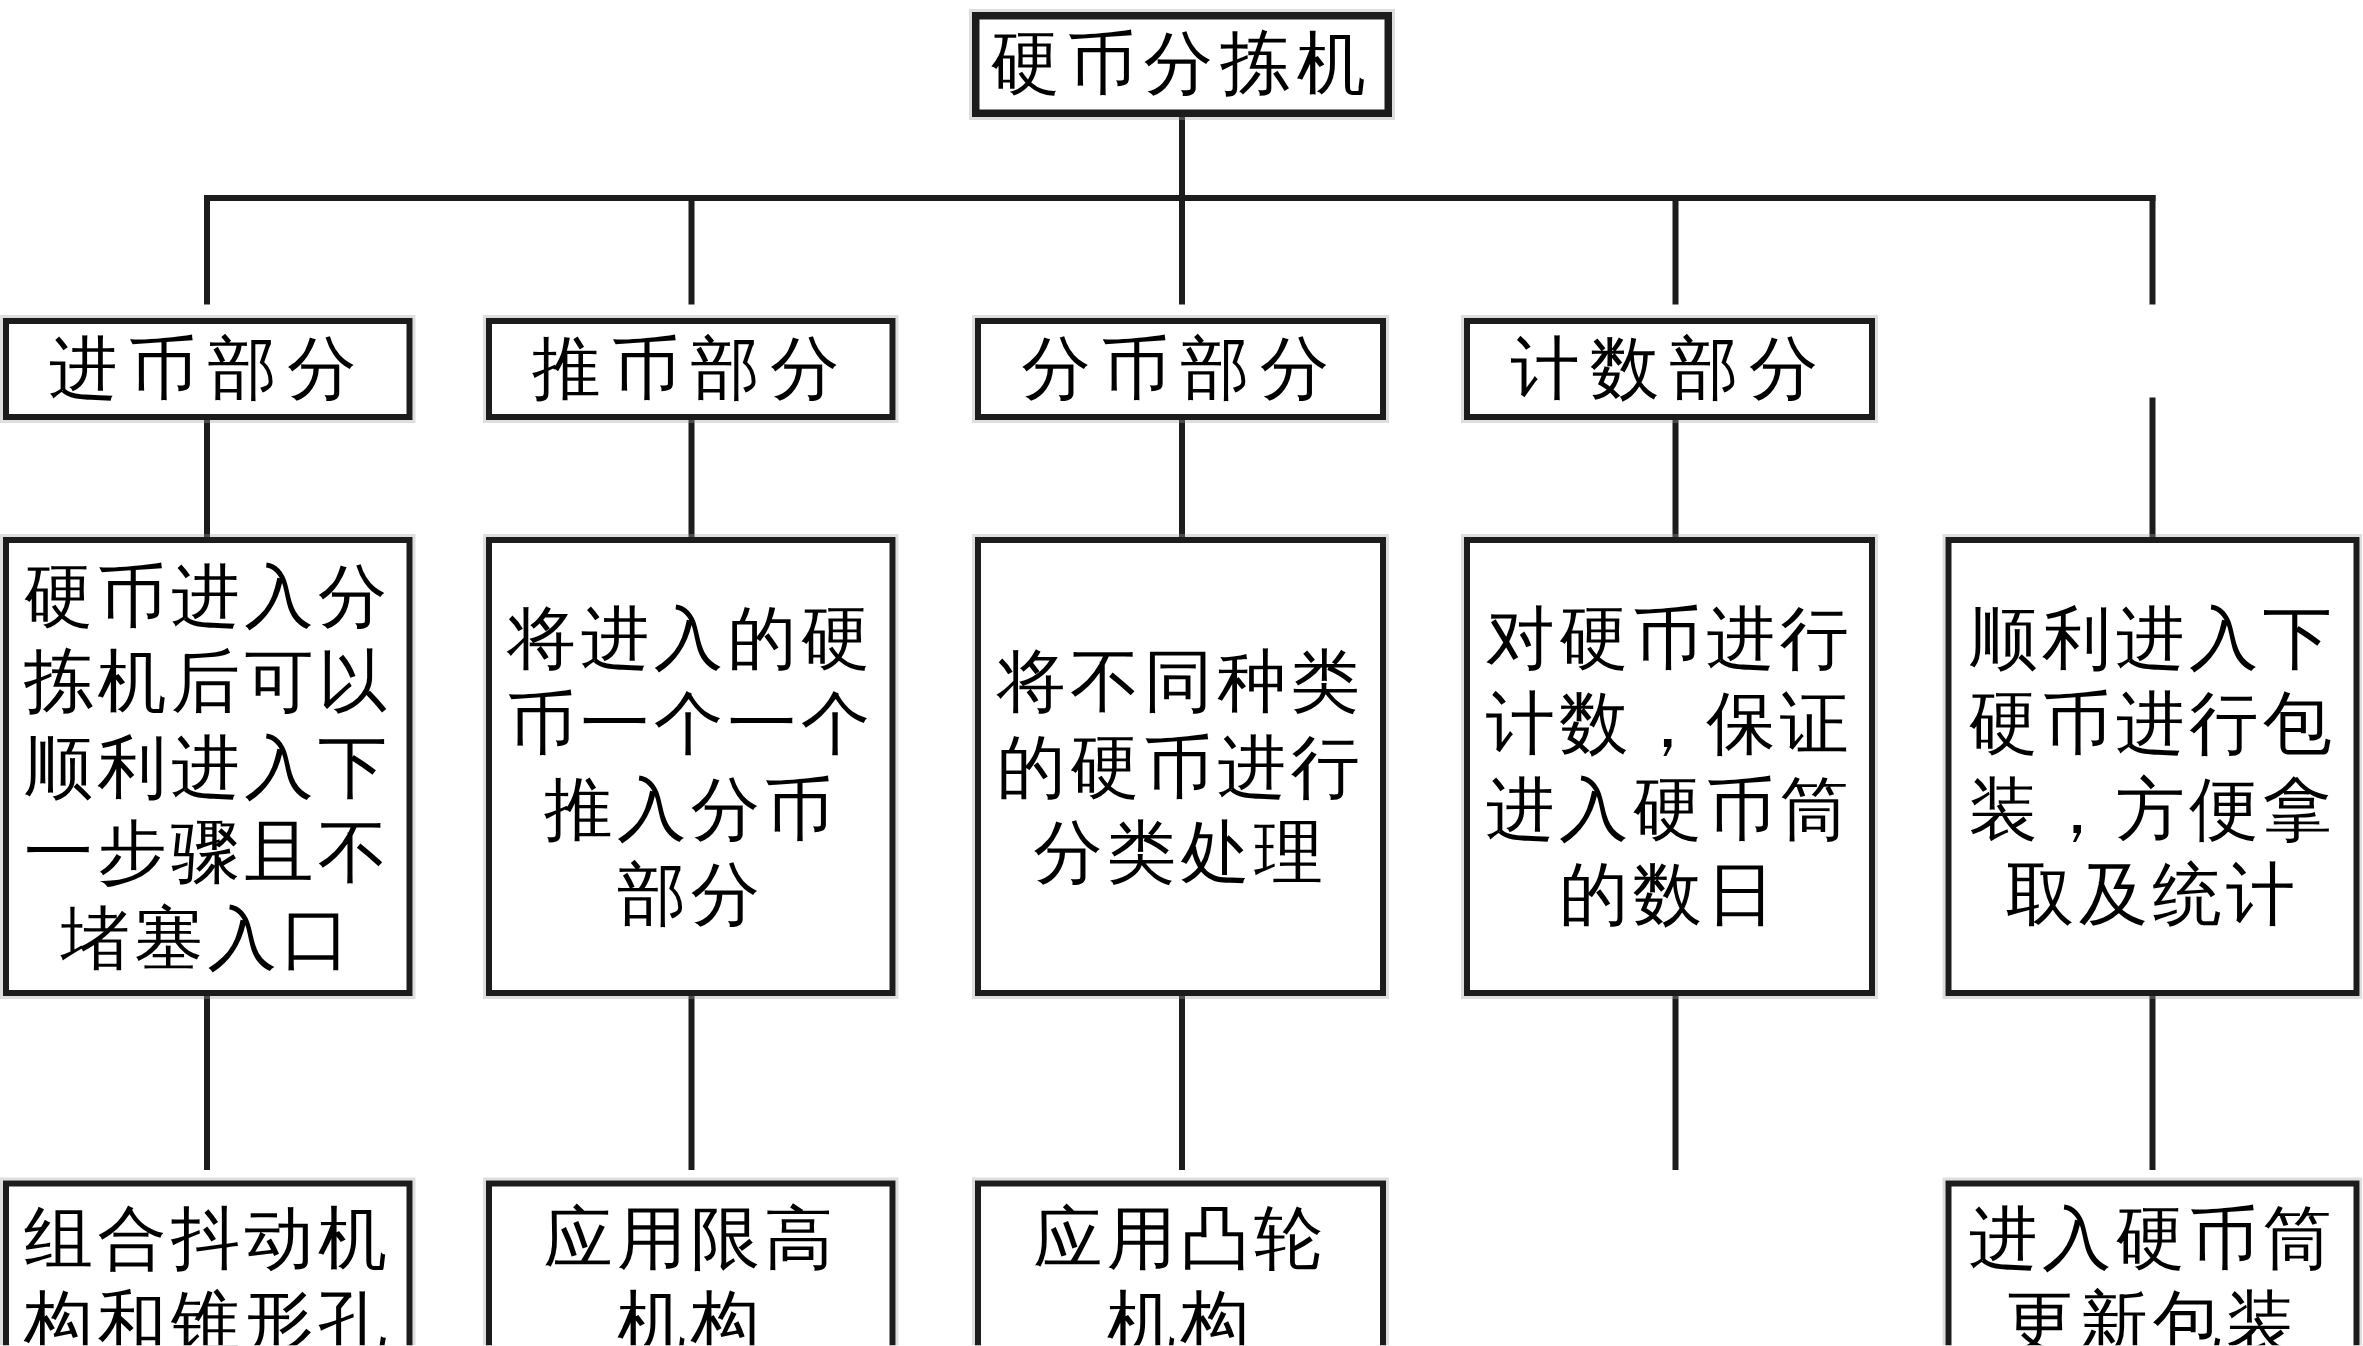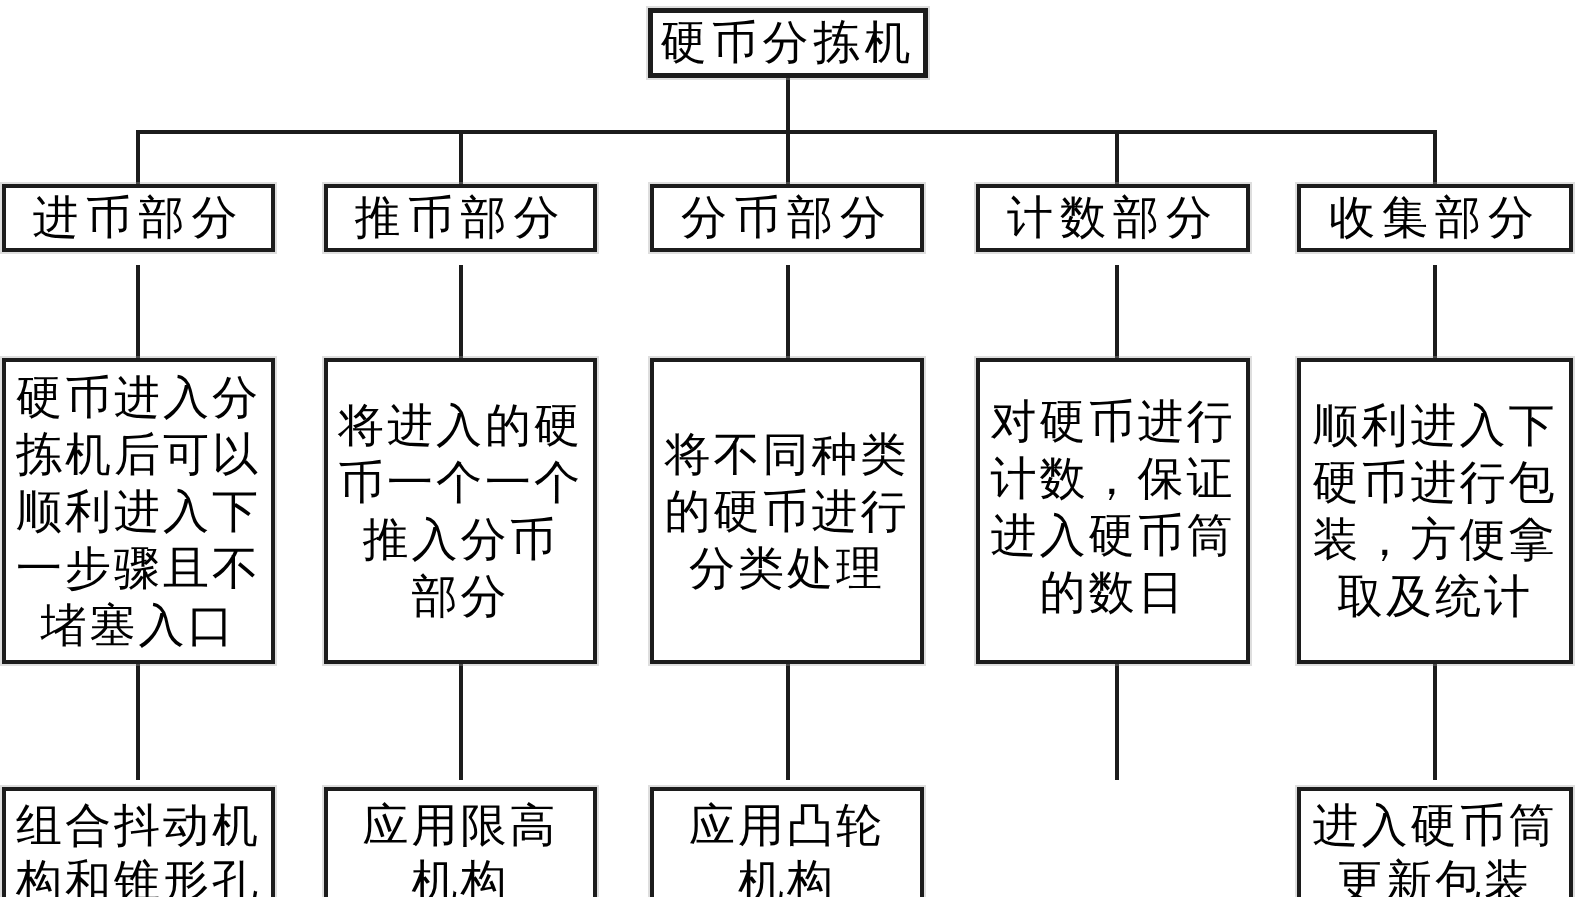--- a/index.html
+++ b/index.html
@@ -36,39 +36,39 @@
     box-sizing: border-box;
   }
   .root-node {
     left: 648px; top: 8px; width: 280px; height: 70px;
     border-width: 5px;
     justify-content: center;
   }
   .root-node .label {
     font-size: 46px; letter-spacing: 5px; font-weight: 500;
   }
-  .branch-node { top: 184px; height: 68px; }
+  .branch-node { top: 212px; height: 68px; }
   .branch-node .label {
     font-size: 46px; letter-spacing: 7px; font-weight: 500;
   }
   .desc-node { top: 358px; height: 306px; }
   .desc-node .label {
     font-size: 46px; line-height: 57px; letter-spacing: 3px;
     font-weight: 500; white-space: pre-line;
   }
   .method-node { top: 777px; height: 132px; margin-top: 10px; }
   .method-node .label {
     font-size: 46px; line-height: 56px; letter-spacing: 3px;
     font-weight: 500; white-space: pre-line;
   }
   
   .col1 { left: 2px;    width: 273px; }
   .col2 { left: 324px;  width: 273px; text-align: center; }
   .col3 { left: 650px;  width: 274px; }
-  .col4 { left: 976px;  width: 274px; font-family: Liberation Mono, monospace; }
+  .col4 { left: 976px;  width: 274px; }
   .col5 { left: 1297px; width: 276px; }
 </style>
 </head>
 <body>
 
 <div class="canvas">
 
   <div class="line vline" style="left:786px; top:75px;  height:58px;"></div>
   <div class="line hline" style="left:136px; top:130px; width:1301px;"></div>
 
@@ -98,23 +98,20 @@
     <span class="label">进币部分</span>
   </div>
   <div class="node branch-node col2">
     <span class="label">推币部分</span>
   </div>
   <div class="node branch-node col3">
     <span class="label">分币部分</span>
   </div>
   <div class="node branch-node col4">
     <span class="label">计数部分</span>
-  </div>
-  <div class="node branch-node col5">
-    <span class="label">收集部分</span>
   </div>
 
   <div class="node desc-node col1">
     <span class="label">硬币进入分
 拣机后可以
 顺利进入下
 一步骤且不
 堵塞入口</span>
   </div>
   <div class="node desc-node col2">

